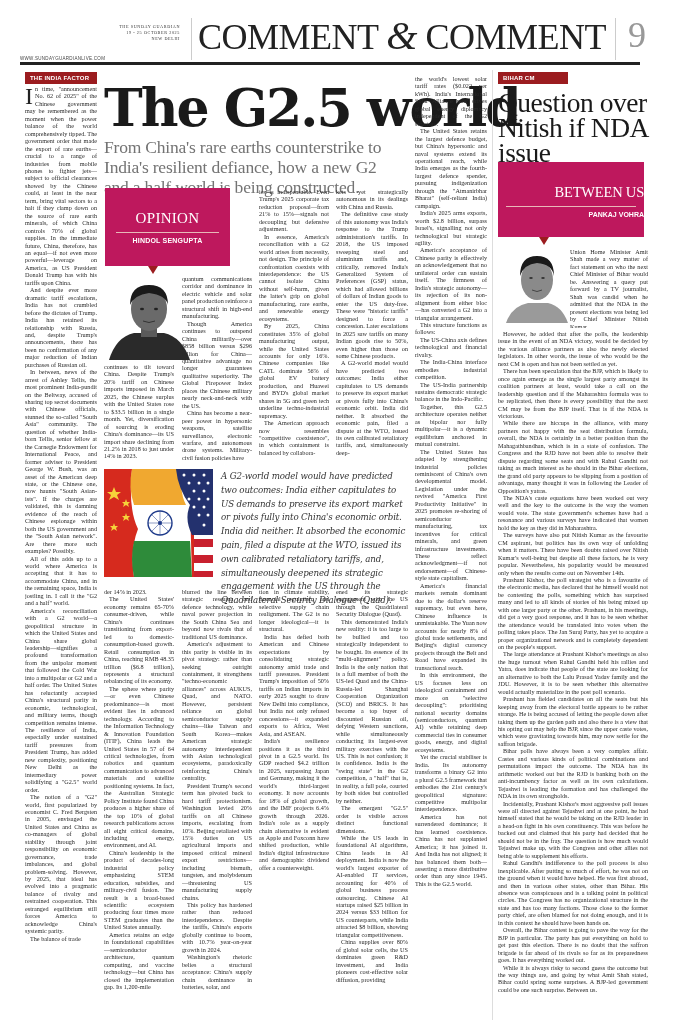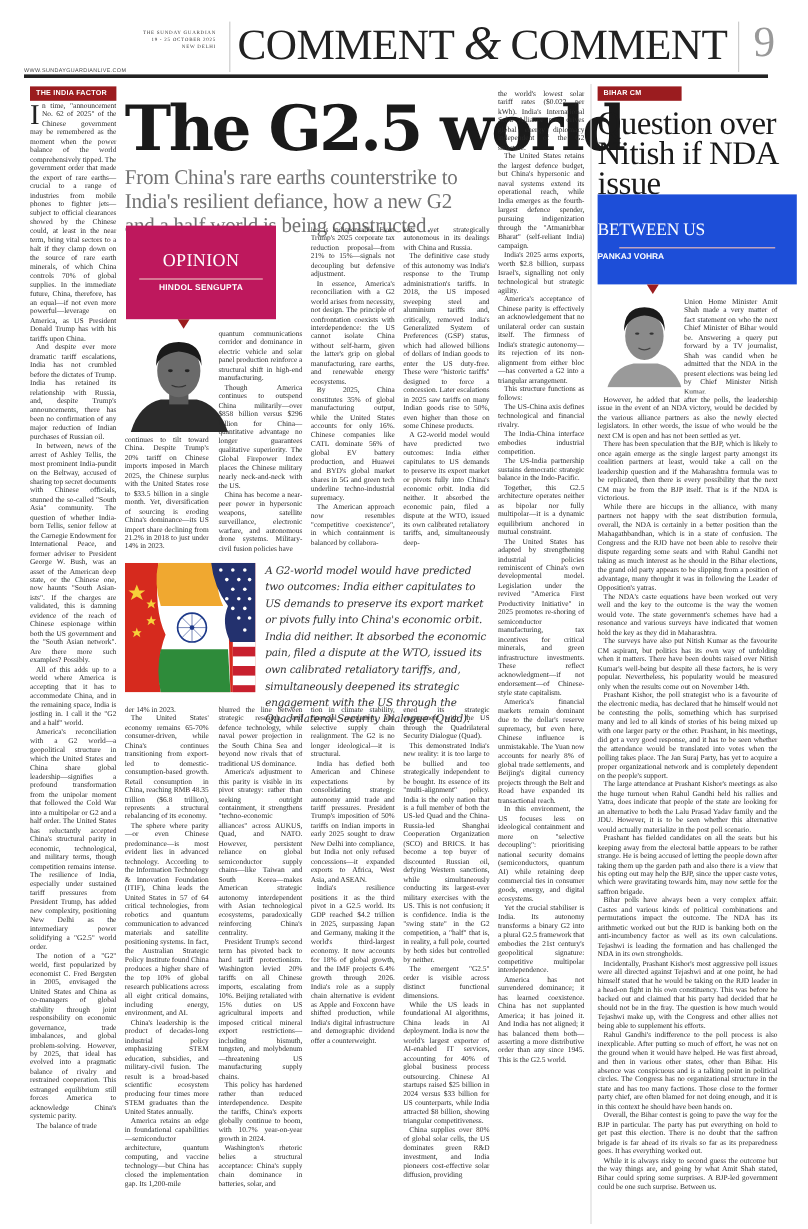--- a/index.html
+++ b/index.html
@@ -40,21 +40,21 @@
 
   
   .portrait { position: absolute; overflow: hidden; }
 
   
   .flag-art { position: absolute; left: 104px; top: 469px; width: 109px; height: 108px; overflow: hidden; }
   .pullquote { position: absolute; left: 221px; top: 470px; width: 190px; font-family: "DejaVu Serif", serif; font-style: italic; font-size: 8.7px; line-height: 13.8px; color: #333; letter-spacing: -0.15px; }
 
   
   .r-headline { position: absolute; left: 498px; top: 90px; width: 170px; font-family: "Liberation Serif", serif; font-size: 27.5px; line-height: 25px; color: #1a1a1a; letter-spacing: -0.5px; }
-  .bw-box { position: absolute; left: 498px; top: 162px; width: 166px; height: 75px; background: #1d4ed8; color: #fff; text-align: left; }
+  .bw-box { position: absolute; left: 498px; top: 162px; width: 146px; height: 75px; background: #be185d; color: #fff; text-align: right; }
   .bw-box .kicker { margin-top: 22px; font-family: "Liberation Serif", serif; font-size: 14.5px; letter-spacing: -0.2px; }
   .bw-box .rule { margin: 5px auto 4px; width: 130px; height: 1px; background: #e8b8b8; }
   .bw-box .byline { font-family: "Liberation Sans", sans-serif; font-weight: bold; font-size: 7px; }
   .vrule { position: absolute; width: 1px; background: #ddd; }
 </style>
 </head>
 <body>
 
 <div class="mast">
   <div class="meta">

